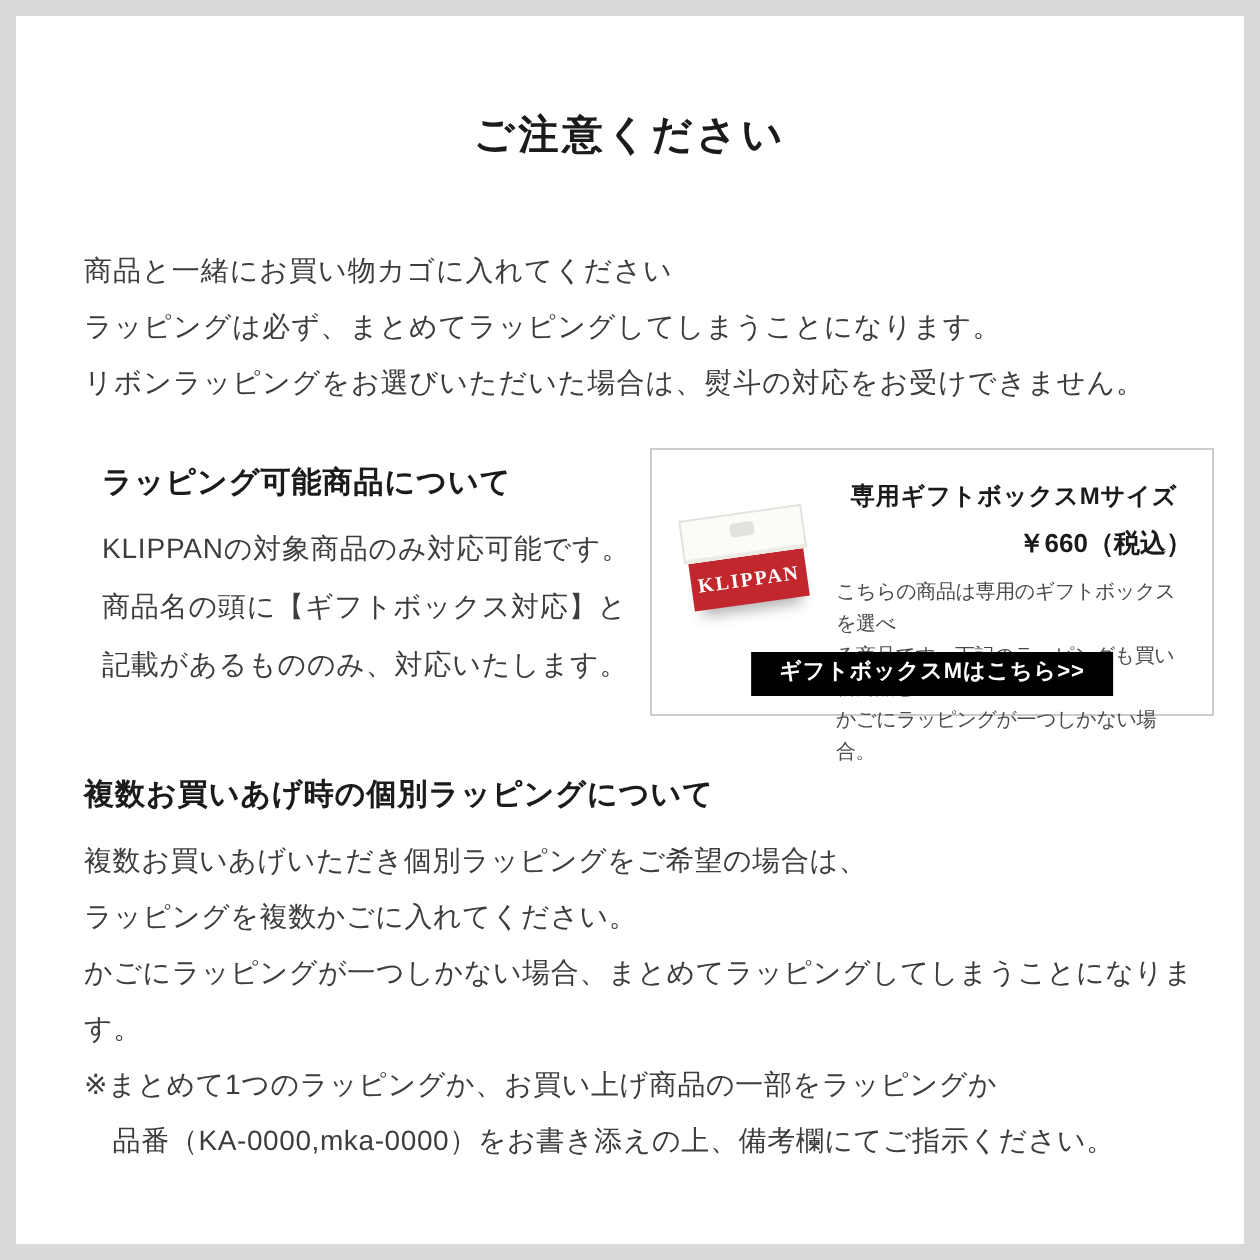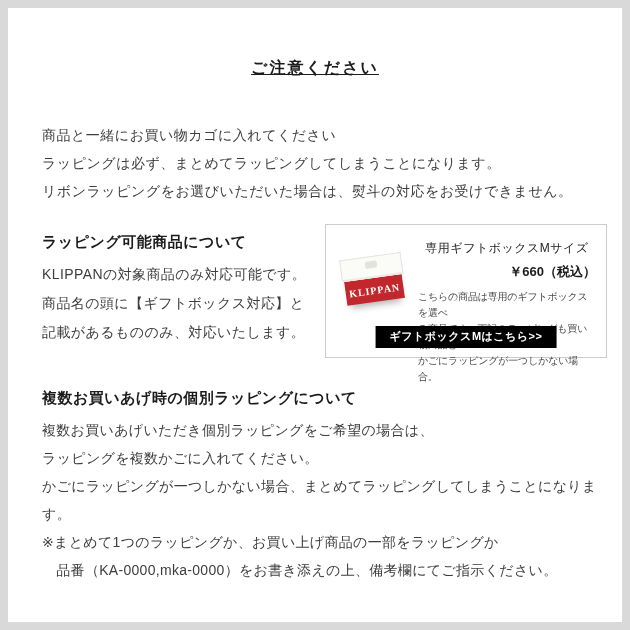--- a/index.html
+++ b/index.html
@@ -7,26 +7,26 @@
     width:630px; height:630px; position:relative;
     background:#d9d9d9;
     font-family:"Liberation Sans","DejaVu Sans",sans-serif;
   }
   .content {
     position:absolute; left:8px; top:8px; width:614px; height:614px;
     background:#ffffff; color:#3d3d3d; overflow:hidden;
   }
   
   .header { text-align:center; padding-top:49px; }
-  .title { font-size:16px; font-weight:bold; letter-spacing:2px; color:#1b1b1b; line-height:22px;text-decoration:underline; }
+  .title { font-size:20px; font-weight:bold; letter-spacing:2px; color:#1b1b1b; line-height:22px; }
   .subtitle { font-size:15px; font-weight:bold; letter-spacing:3px; color:#1b1b1b; margin-top:4px; }
   
   .intro { margin:42px 0 0 34px; font-size:14px; line-height:28px; letter-spacing:0.5px; }
   
-  .section2 { position:relative; margin-top:26px; height:130px; }
+  .section2 { position:relative; margin-top:26px; height:130px;padding-left:9px; }
   .s2-left { margin-left:34px; width:285px; }
   .s-heading { font-size:15px; font-weight:bold; color:#1b1b1b; letter-spacing:0.5px; line-height:22px; }
   .s2-lines { margin-top:7px; font-size:14px; line-height:29px; letter-spacing:0.4px; }
   .panel {
     position:absolute; top:-7px; right:15px; width:282px; height:134px;
     border:1px solid #cccccc; box-sizing:border-box; background:#ffffff;
   }
   .panel-top { display:flex; padding:8px 10px 0 8px; }
   .panel-img { width:78px; height:88px; flex:none; position:relative;
     display:flex; align-items:center; justify-content:center; }
@@ -41,21 +41,21 @@
     width:12px; height:7px; background:#d9d9d2; border-radius:2px; opacity:.7;
   }
   .giftbox .band {
     width:58px; height:24px; margin:0 auto;
     color:#ffffff; font-family:"Liberation Serif","DejaVu Serif",serif;
     font-size:10px; font-weight:bold; letter-spacing:1px;
     display:flex; align-items:center; justify-content:center;
     box-shadow:0 7px 7px -4px rgba(0,0,0,.3);
   }
   .panel-text { flex:1; padding-left:6px; }
-  .panel-title { font-size:12px; font-weight:normal; text-align:center; color:#1b1b1b; margin-top:7px; letter-spacing:0.5px; }
+  .panel-title { font-size:12px; font-weight:bold; text-align:center; color:#1b1b1b; margin-top:7px; letter-spacing:0.5px; }
   .panel-price { font-size:13px; font-weight:bold; text-align:right; color:#1b1b1b; margin-top:6px; }
   .panel-desc { margin-top:8px; font-size:10px; line-height:16px; color:#4a4a4a; letter-spacing:-0.2px; }
   .panel-btn {
     position:absolute; left:50%; transform:translateX(-50%); bottom:9px;
     color:#ffffff; font-size:11px; font-weight:bold; line-height:1;
     padding:5px 14px 6px; border:none; letter-spacing:0.5px;
     white-space:nowrap; cursor:pointer;
     font-family:Liberation Sans, sans-serif;
   }
   

